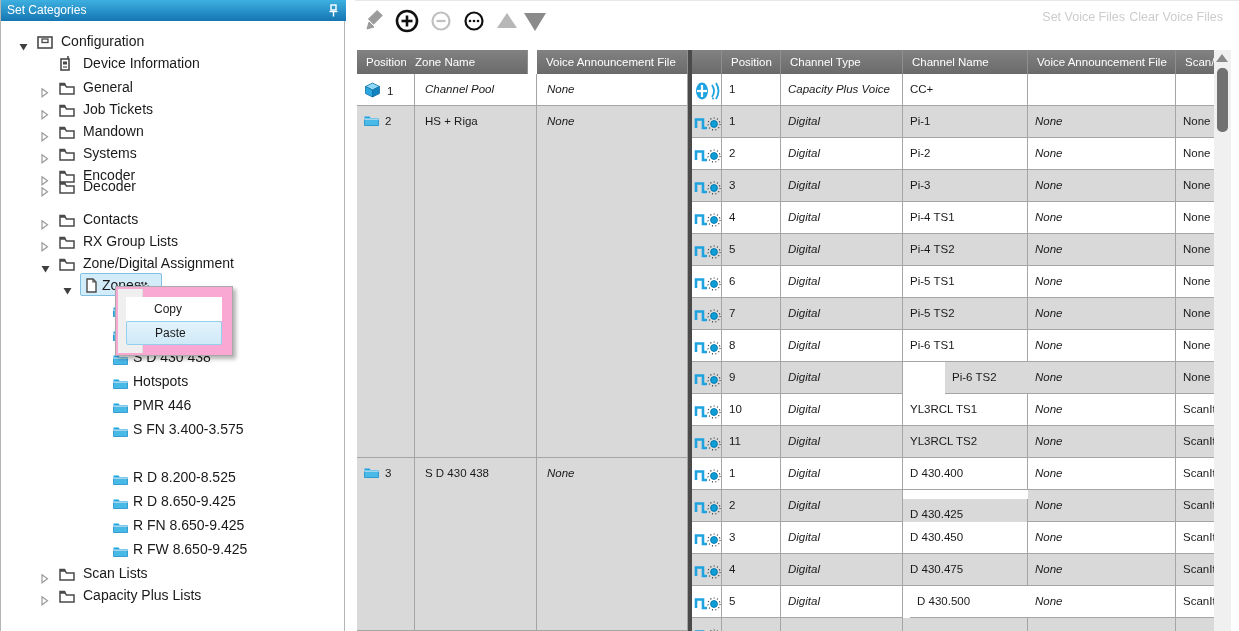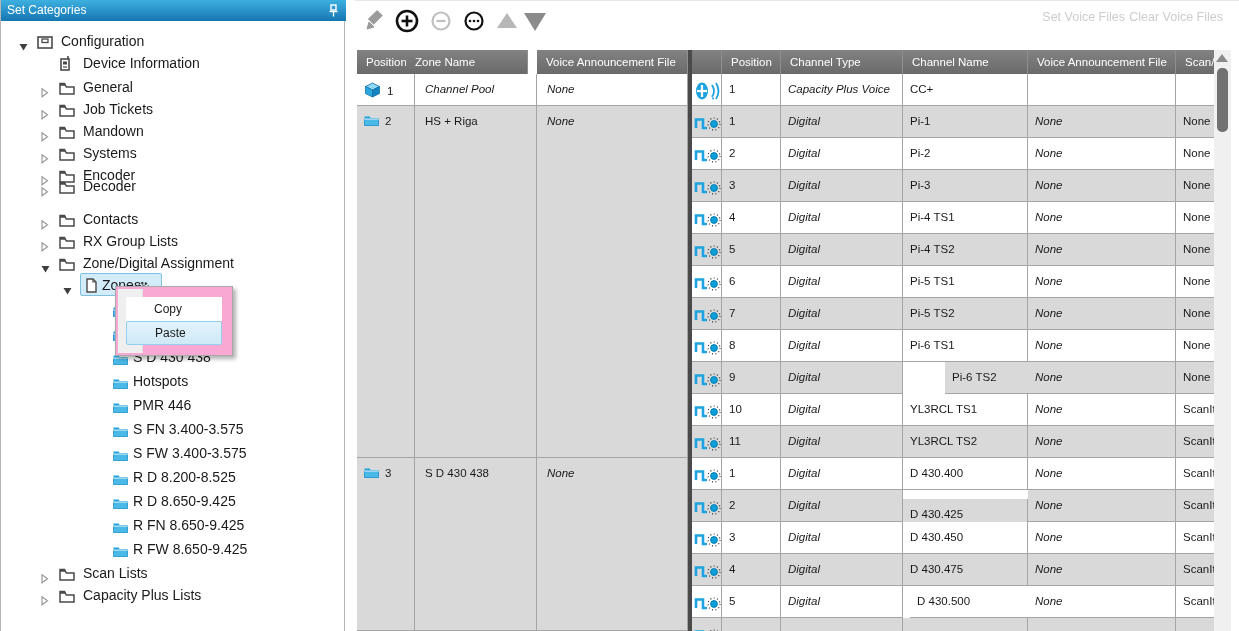--- a/index.html
+++ b/index.html
@@ -220,28 +220,20 @@
           <span class="tree-label" style="left:132px">PMR 446</span>
         </div>
         <div class="tree-row" style="top: 397px; left: 0px; width: 343px;">
           <span class="tree-ico" style="left:112px"><svg width="15" height="12">
               <path d="M0.5 2.5 h5 l1.2 1.5 h7.8 v7.5 h-14 z" fill="#1ea3e0"></path>
               <path d="M0.5 5.5 h14 v6 h-14 z" fill="#49b9e8" stroke="#1283bf" stroke-width="0.6"></path>
               <rect x="0.5" y="4.6" width="14" height="1" fill="#fff"></rect>
             </svg></span>
           <span class="tree-label" style="left:132px">S FN 3.400-3.575</span>
         </div>
-        <div class="tree-row" style="top: 421px; left: 0px; width: 343px;">
-          <span class="tree-ico" style="left:112px"><svg width="15" height="12">
-              <path d="M0.5 2.5 h5 l1.2 1.5 h7.8 v7.5 h-14 z" fill="#1ea3e0"></path>
-              <path d="M0.5 5.5 h14 v6 h-14 z" fill="#49b9e8" stroke="#1283bf" stroke-width="0.6"></path>
-              <rect x="0.5" y="4.6" width="14" height="1" fill="#fff"></rect>
-            </svg></span>
-          <span class="tree-label" style="left:132px">S FW 3.400-3.575</span>
-        </div>
         <div class="tree-row" style="top: 445px; left: 0px; width: 343px;">
           <span class="tree-ico" style="left:112px"><svg width="15" height="12">
               <path d="M0.5 2.5 h5 l1.2 1.5 h7.8 v7.5 h-14 z" fill="#1ea3e0"></path>
               <path d="M0.5 5.5 h14 v6 h-14 z" fill="#49b9e8" stroke="#1283bf" stroke-width="0.6"></path>
               <rect x="0.5" y="4.6" width="14" height="1" fill="#fff"></rect>
             </svg></span>
           <span class="tree-label" style="left:132px">R D 8.200-8.525</span>
         </div>
         <div class="tree-row" style="top: 469px; left: 0px; width: 343px;">
           <span class="tree-ico" style="left:112px"><svg width="15" height="12">

